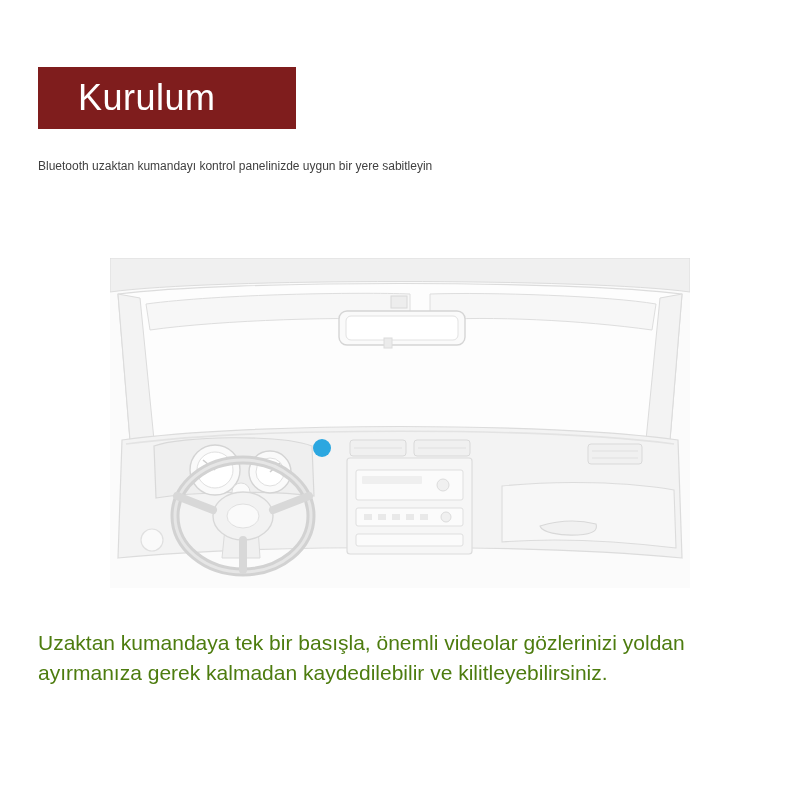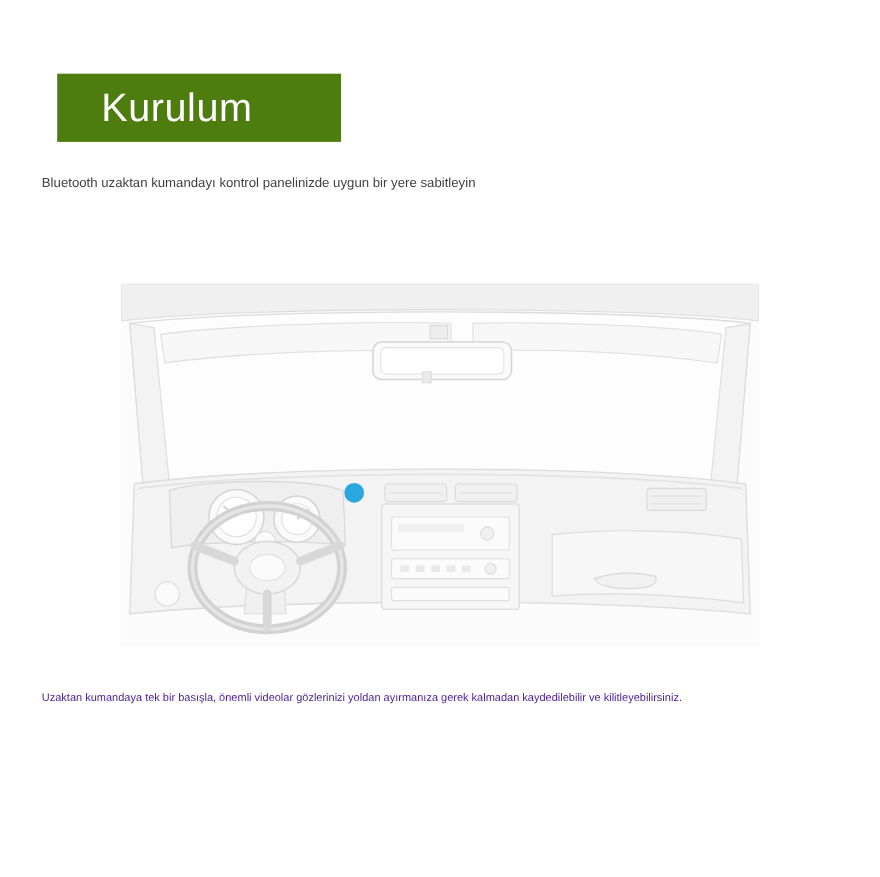--- a/index.html
+++ b/index.html
@@ -14,25 +14,25 @@
     color: #3b3b3b;
     overflow: hidden;
   }
   .page {
     position: relative;
     width: 800px;
     height: 797px;
   }
   .title-band {
     position: absolute;
-    left: 52px;
+    left: 38px;
     top: 67px;
     width: 258px;
     height: 62px;
-    background: #4d7c0f;
+    background: #7f1d1d;
     display: flex;
     align-items: center;
     padding-left: 40px;
     box-sizing: border-box;
   }
   .title-band .title-text {
     color: #ffffff;
     font-size: 36px;
     font-weight: 400;
     letter-spacing: 0.5px;
@@ -52,22 +52,22 @@
     left: 110px;
     top: 258px;
     width: 580px;
     height: 330px;
   }
   .outro {
     position: absolute;
     left: 38px;
     top: 628px;
     width: 690px;
-    font-size: 10px;
-    color: #4c1d95;
+    font-size: 21px;
+    color: #4d7c0f;
     line-height: 1.45;
   }
   svg { display: block; }
 </style>
 </head>
 <body>
 
 <div class="page">
 
   <div class="title-band">

